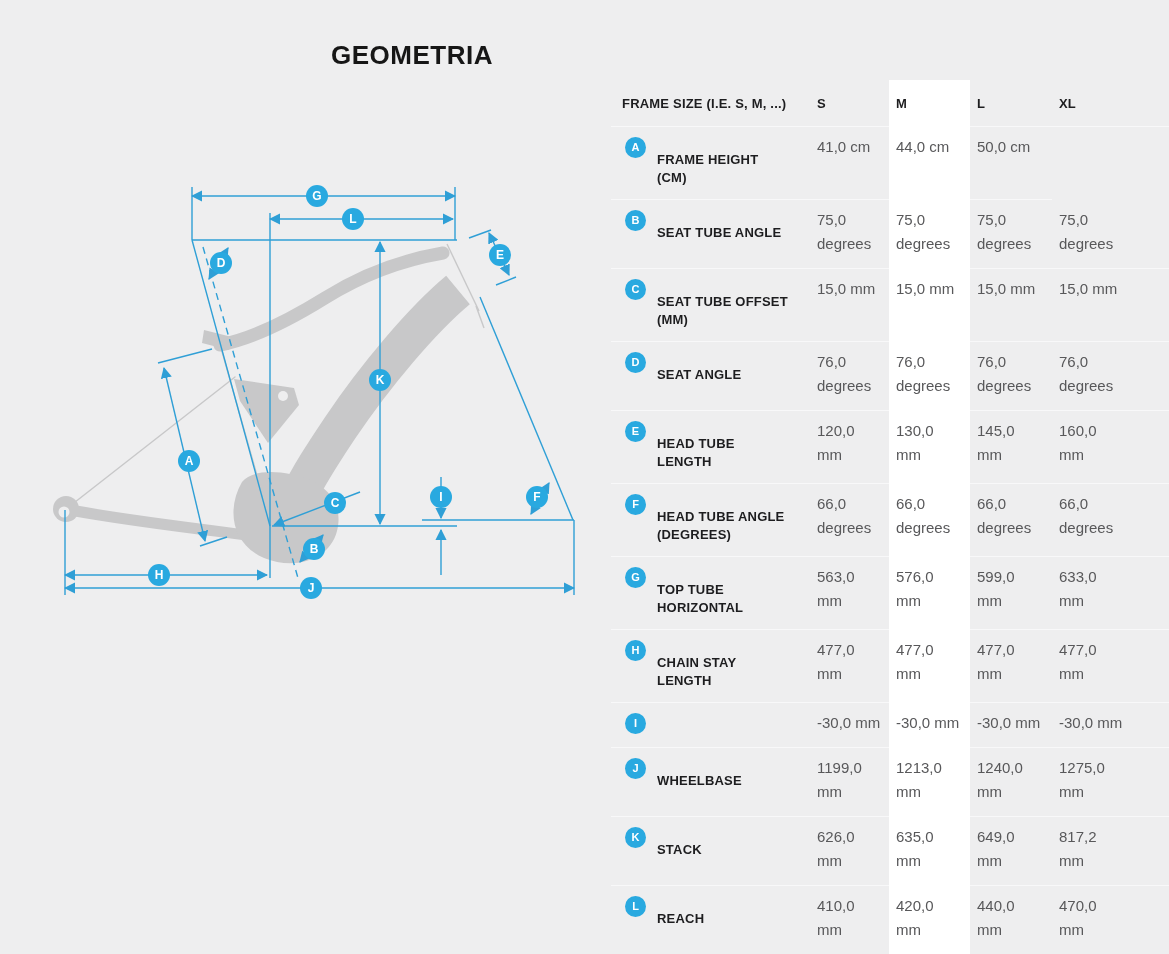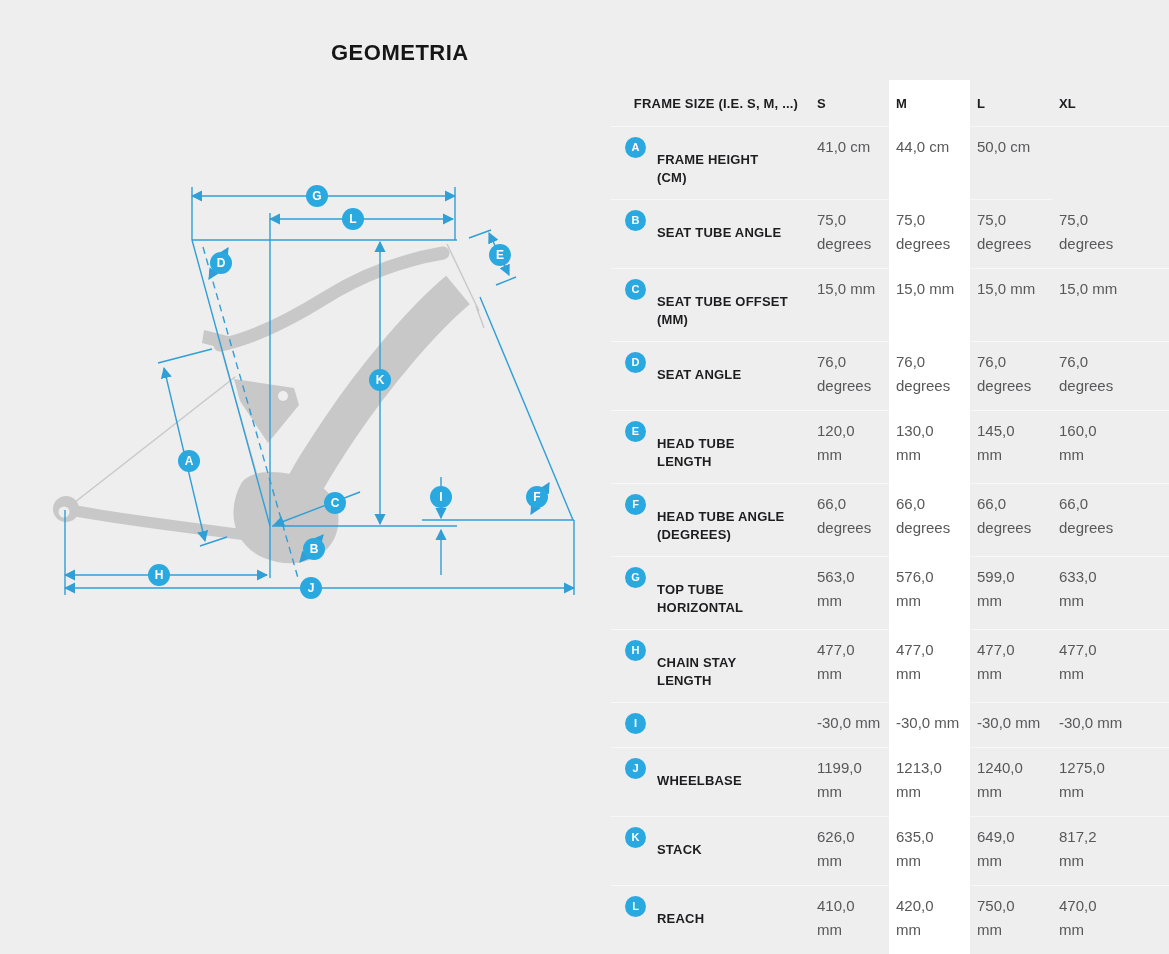--- a/index.html
+++ b/index.html
@@ -14,21 +14,21 @@
   *{margin:0;padding:0;box-sizing:border-box;}
   html,body{width:1169px;height:954px;}
   body{
     position:relative;
     background:var(--bg);
     font-family:"Liberation Sans", sans-serif;
     overflow:hidden;
   }
   .page-title{
     position:absolute;left:331px;top:40px;
-    font-size:22px;font-weight:bold;color:#161616;letter-spacing:.5px;
+    font-size:26px;font-weight:bold;color:#161616;letter-spacing:.5px;
   }
   .diagram{position:absolute;left:30px;top:180px;}
   .diagram .tube{stroke:var(--frame-gray);fill:none;}
   .diagram .solid{fill:var(--frame-gray);}
   .diagram .hole{fill:var(--bg);}
   .diagram line,.diagram path.dim{stroke:var(--dim-blue);stroke-width:1.4;}
   .diagram .frame line{stroke:var(--frame-gray);}
   .diagram .dash{stroke-dasharray:7 5;}
   .diagram .badge-circle{fill:var(--badge-blue);}
   .diagram .badge-letter{
@@ -43,21 +43,21 @@
   }
   .trow{
     display:grid;
     grid-template-columns:199px 79px 81px 82px 1fr;
   }
   .cell{
     border-bottom:1px solid #f8f8f9;
     padding:12px 0 12px 7px;
   }
   .cell.m{background:var(--hl);border-bottom-color:#ececec;}
-  .header-row .cell{padding-top:16px;padding-bottom:15px;justify-content:center;}
+  .header-row .cell{padding-top:16px;padding-bottom:15px;}
   .header-label,.col-head{
     font-size:13px;font-weight:bold;color:var(--label-ink);letter-spacing:.2px;
   }
   .label-cell{display:flex;align-items:flex-start;padding-left:14px;}
   .header-row .label-cell{padding-left:11px;}
   .badge{
     flex:0 0 21px;width:21px;height:21px;border-radius:50%;
     background:var(--badge-blue);color:#fff;
     font-size:11px;font-weight:bold;line-height:21px;text-align:center;
     margin-top:-2px;
@@ -324,19 +324,19 @@
 
   <div class="trow">
     <div class="cell label-cell">
       <span class="badge">L</span>
       <span class="row-label">REACH</span>
     </div>
     <div class="cell val">410,0
 mm</div>
     <div class="cell val m">420,0
 mm</div>
-    <div class="cell val">750,0
+    <div class="cell val">440,0
 mm</div>
     <div class="cell val">470,0
 mm</div>
   </div>
 </div>
 </div>
 
 </body></html>

